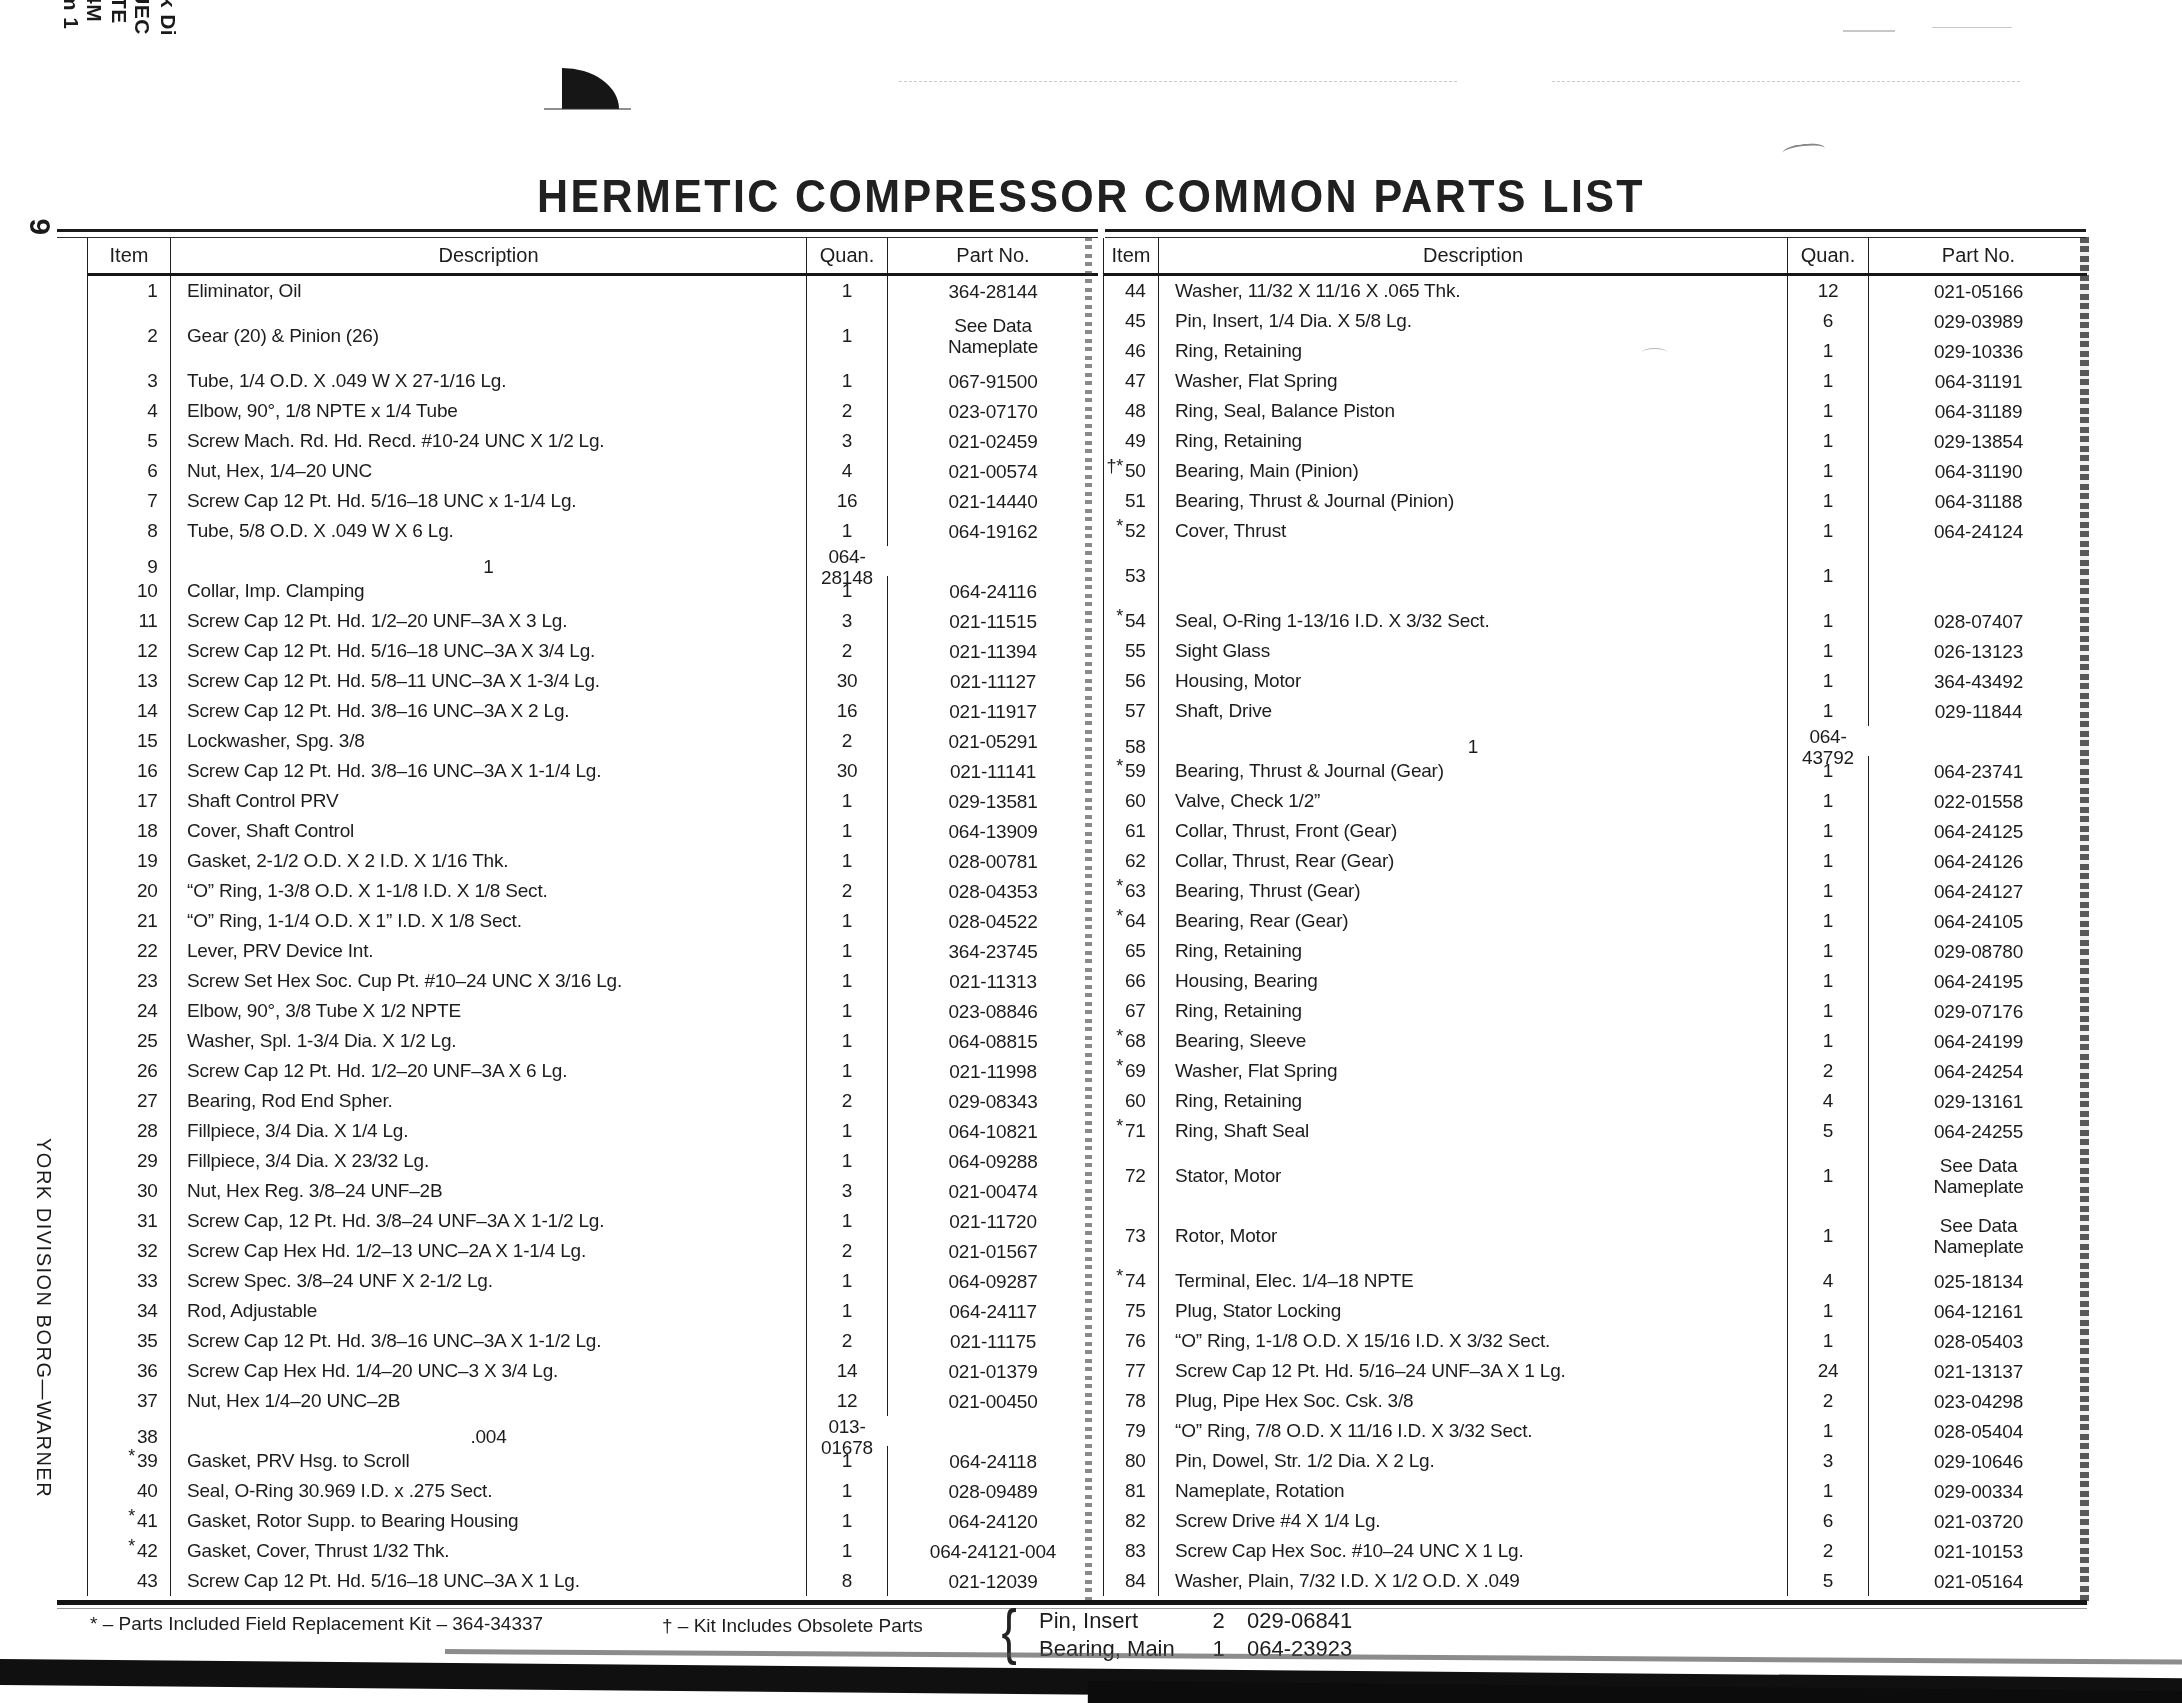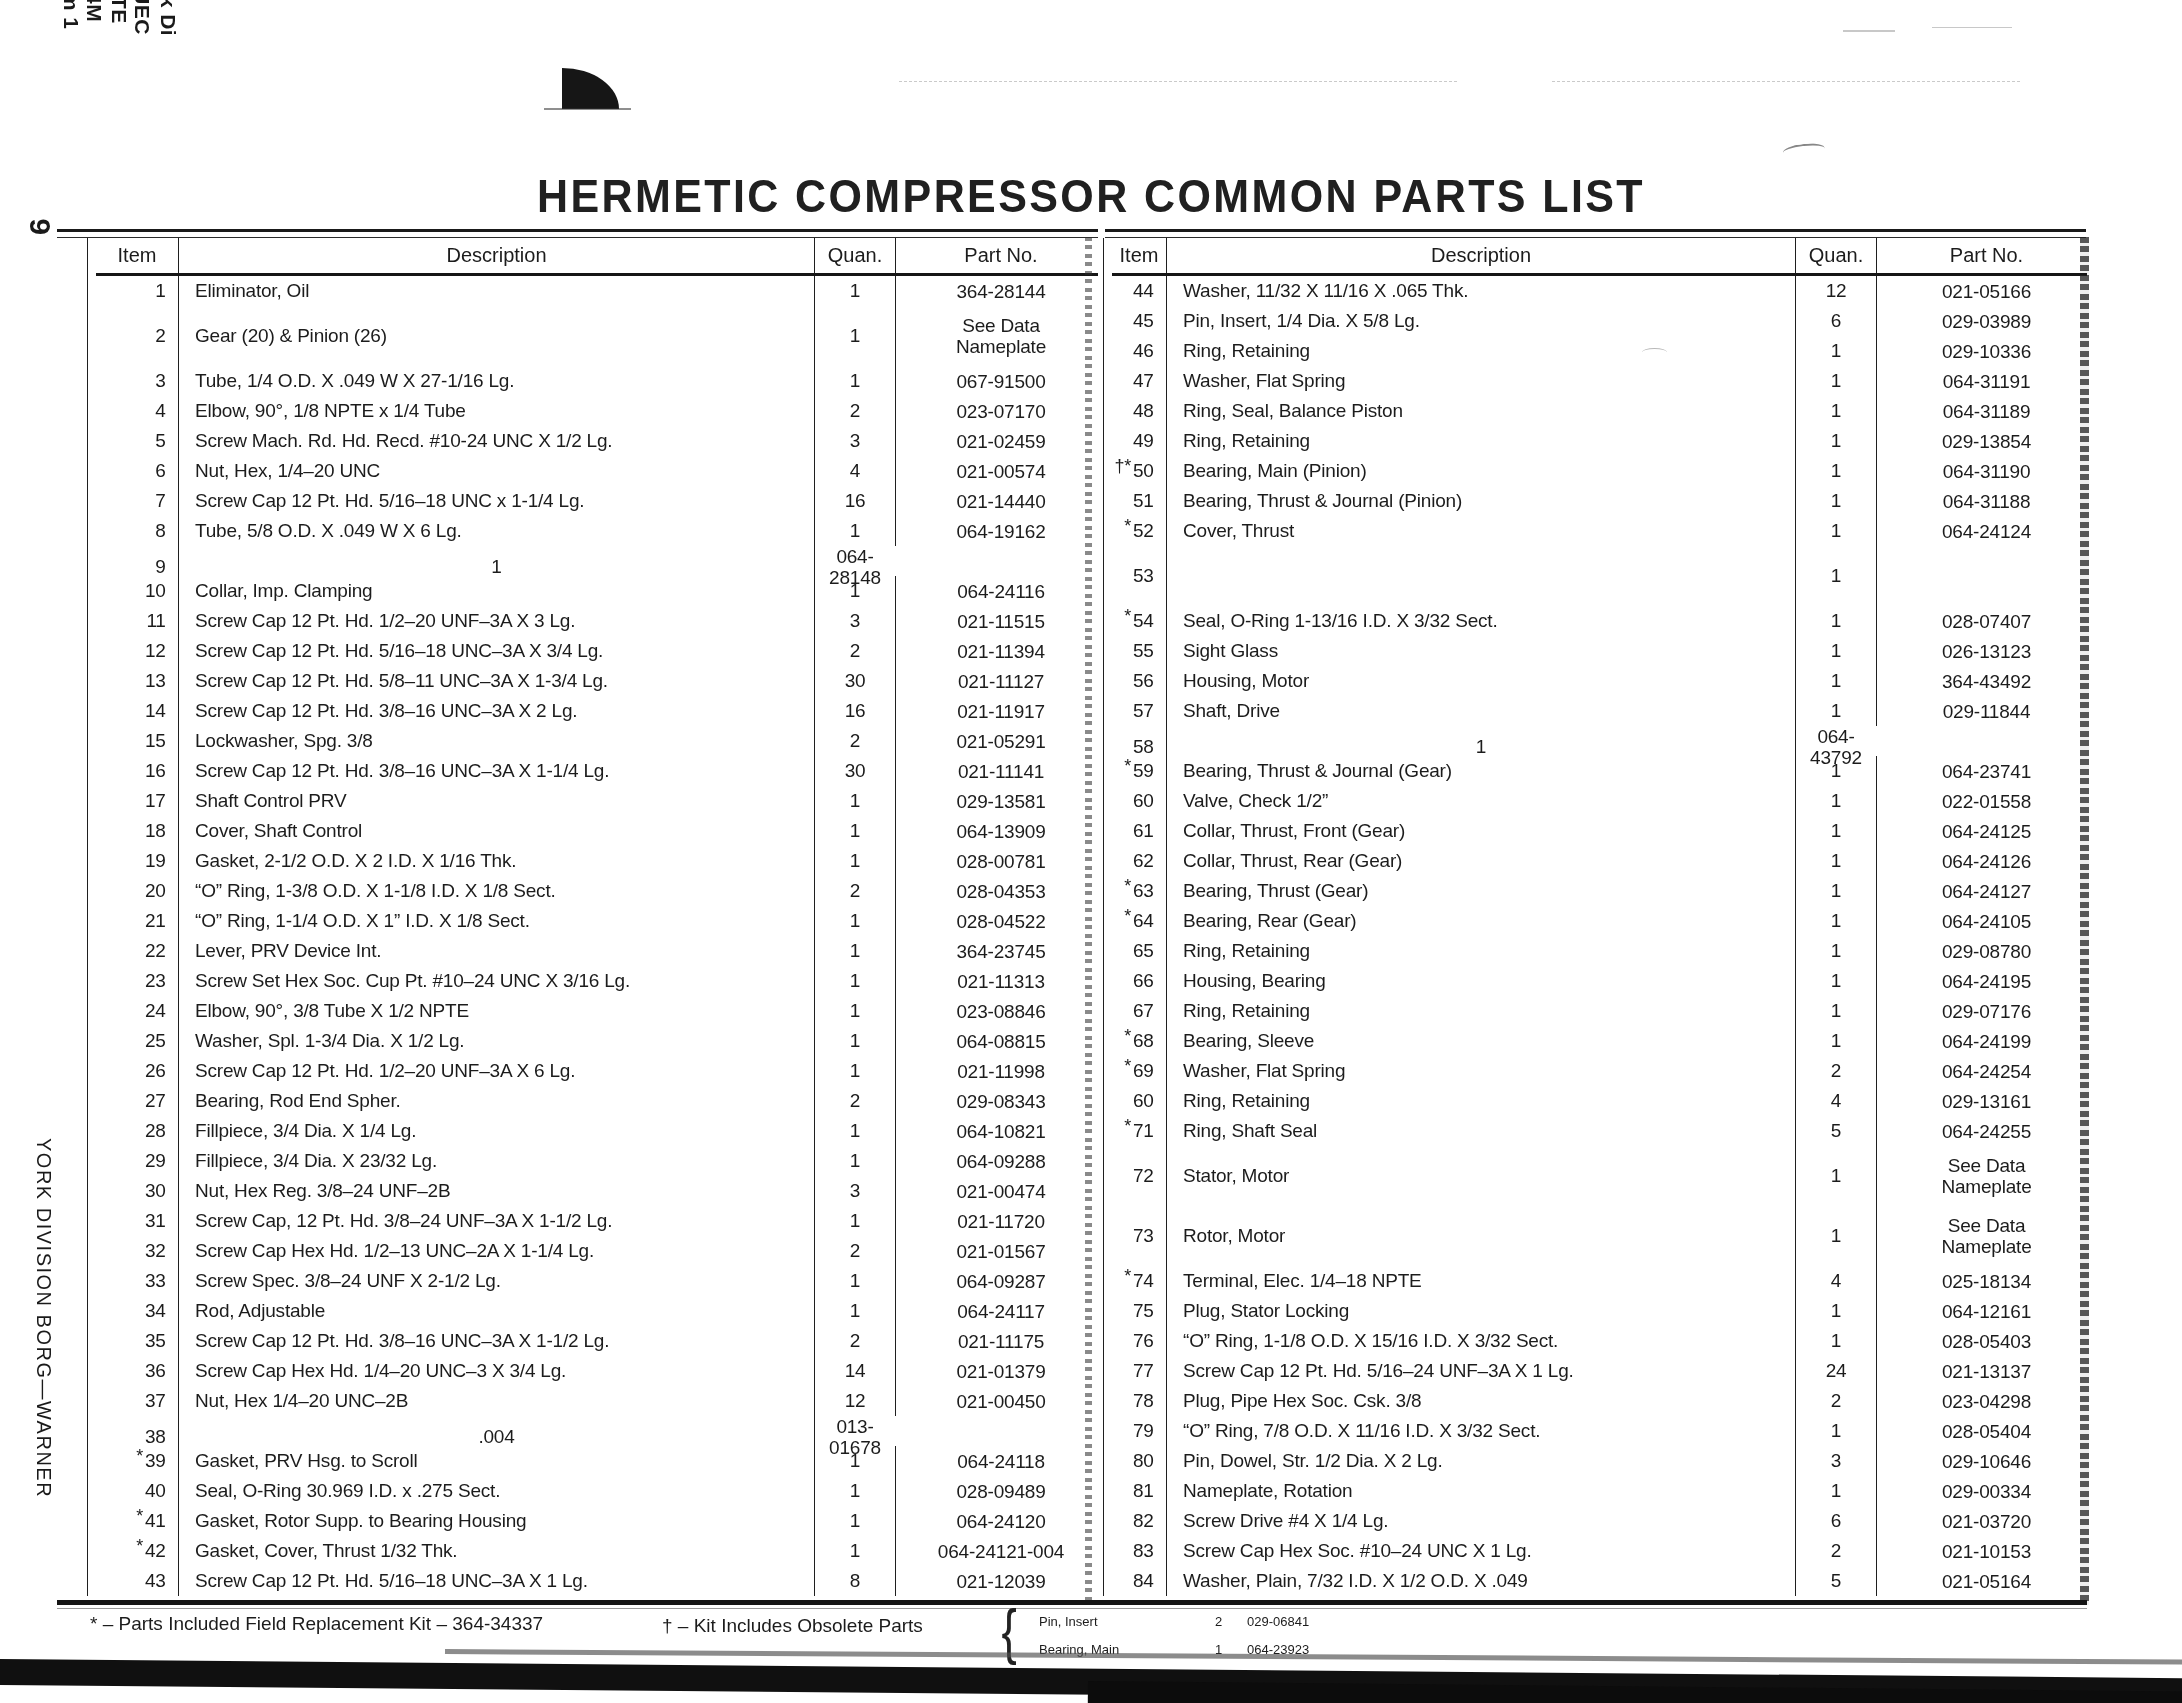--- a/index.html
+++ b/index.html
@@ -10,21 +10,21 @@
   
   .title{
     position:absolute; left:0; right:0; top:172px; text-align:center;
     font-size:43px; font-weight:700; letter-spacing:2.4px; color:#202020;
     transform:scaleY(1.07); white-space:nowrap;
   }
   
   .dline{position:absolute; height:8.5px; box-sizing:border-box;
     border-top:3.8px solid #1a1a1a; border-bottom:1.9px solid #2a2a2a;}
   
-  .ptable{position:absolute; top:238px; box-sizing:border-box; border-left:1.9px solid #1f1f1f;padding-left:8px;}
+  .ptable{position:absolute; top:238px; box-sizing:border-box; border-left:1.9px solid #1f1f1f;}
   .thead{display:grid; height:38px; box-sizing:border-box; border-bottom:3.8px solid #161616;
     font-size:20px; align-items:center;}
   .thead > div{text-align:center; height:100%; display:flex; align-items:center; justify-content:center; box-sizing:border-box;}
   .trow{display:grid; height:30px; font-size:19px; letter-spacing:-0.2px; align-items:center;}
   .trow.tall{height:60px;}
   .trow > div{height:100%; display:flex; align-items:center; box-sizing:border-box; overflow:visible;}
   .cols-left .thead, .cols-left .trow{grid-template-columns:82px 636px 81px 211px;}
   .cols-right .thead, .cols-right .trow{grid-template-columns:54px 629px 81px 220px;}
   .c-item{justify-content:flex-end; padding-right:12.3px; white-space:nowrap;}
   .c-desc{justify-content:flex-start; padding-left:16px; border-left:1.9px solid #1f1f1f; white-space:nowrap;}
@@ -33,21 +33,21 @@
     white-space:pre-line; line-height:21px;}
   .pfx{position:relative; top:-4.7px; font-size:18px; margin-right:1.9px;}
   
   .botline{position:absolute; left:57px; top:1600px; width:2030px; height:4.7px; background:#141414;}
   .botline2{position:absolute; left:57px; top:1608px; width:2030px; height:0.9px; background:#555; opacity:.6;}
   
   .fnA{position:absolute; left:90px; top:1613px; font-size:19px; white-space:nowrap;}
   .fnB{position:absolute; left:662px; top:1615px; font-size:19px; white-space:nowrap;text-align:right;}
   .brace{position:absolute; left:999px; top:1596px; font-size:61px; font-weight:400;
     transform:scaleX(.75); color:#222;}
-  .braceRows{position:absolute; left:1039px; top:1607px; font-size:13px;}
+  .braceRows{position:absolute; left:1039px; top:1607px; font-size:22px;}
   .braceRows .brow{display:grid; grid-template-columns:151px 57px 170px; height:28px; align-items:center;}
   .braceRows .brow > div:nth-child(2){text-align:center;}
   
   .vtext{position:absolute; transform-origin:0 0; white-space:nowrap; color:#1a1a1a;}
   .rot90{transform:rotate(90deg);}
   .rot-90{transform:rotate(-90deg);}
   .frag{font-size:21px; font-weight:700; letter-spacing:0.5px;}
   .york{font-size:20px; letter-spacing:1.5px;}
   .pgnum{font-size:30px; font-weight:700;}
   

